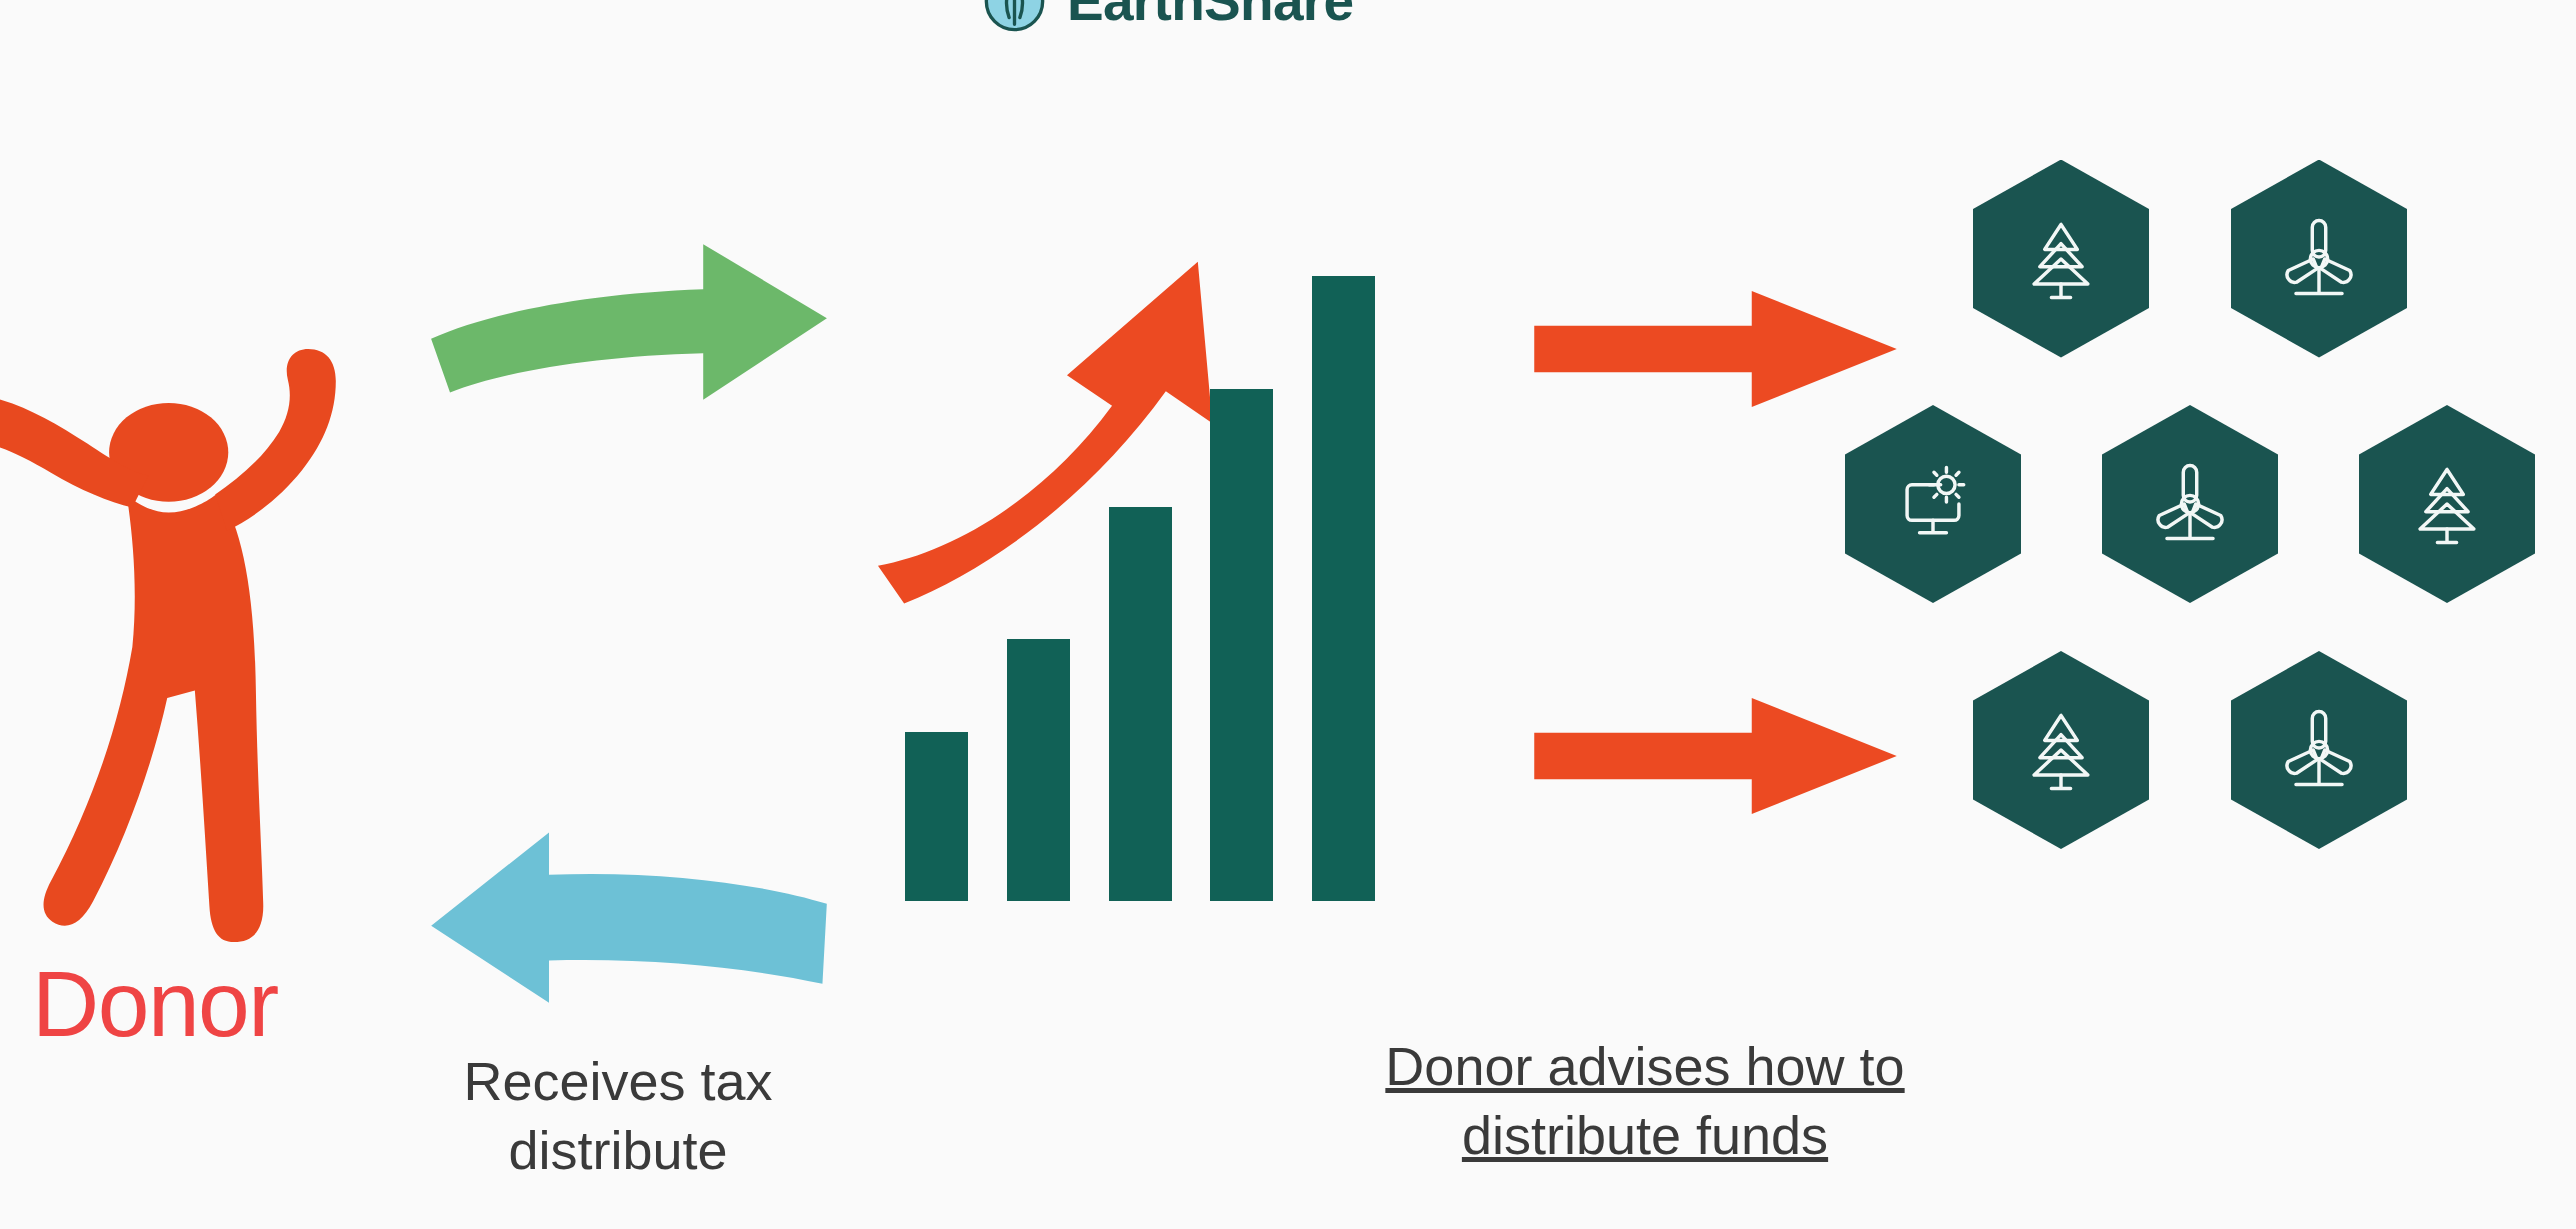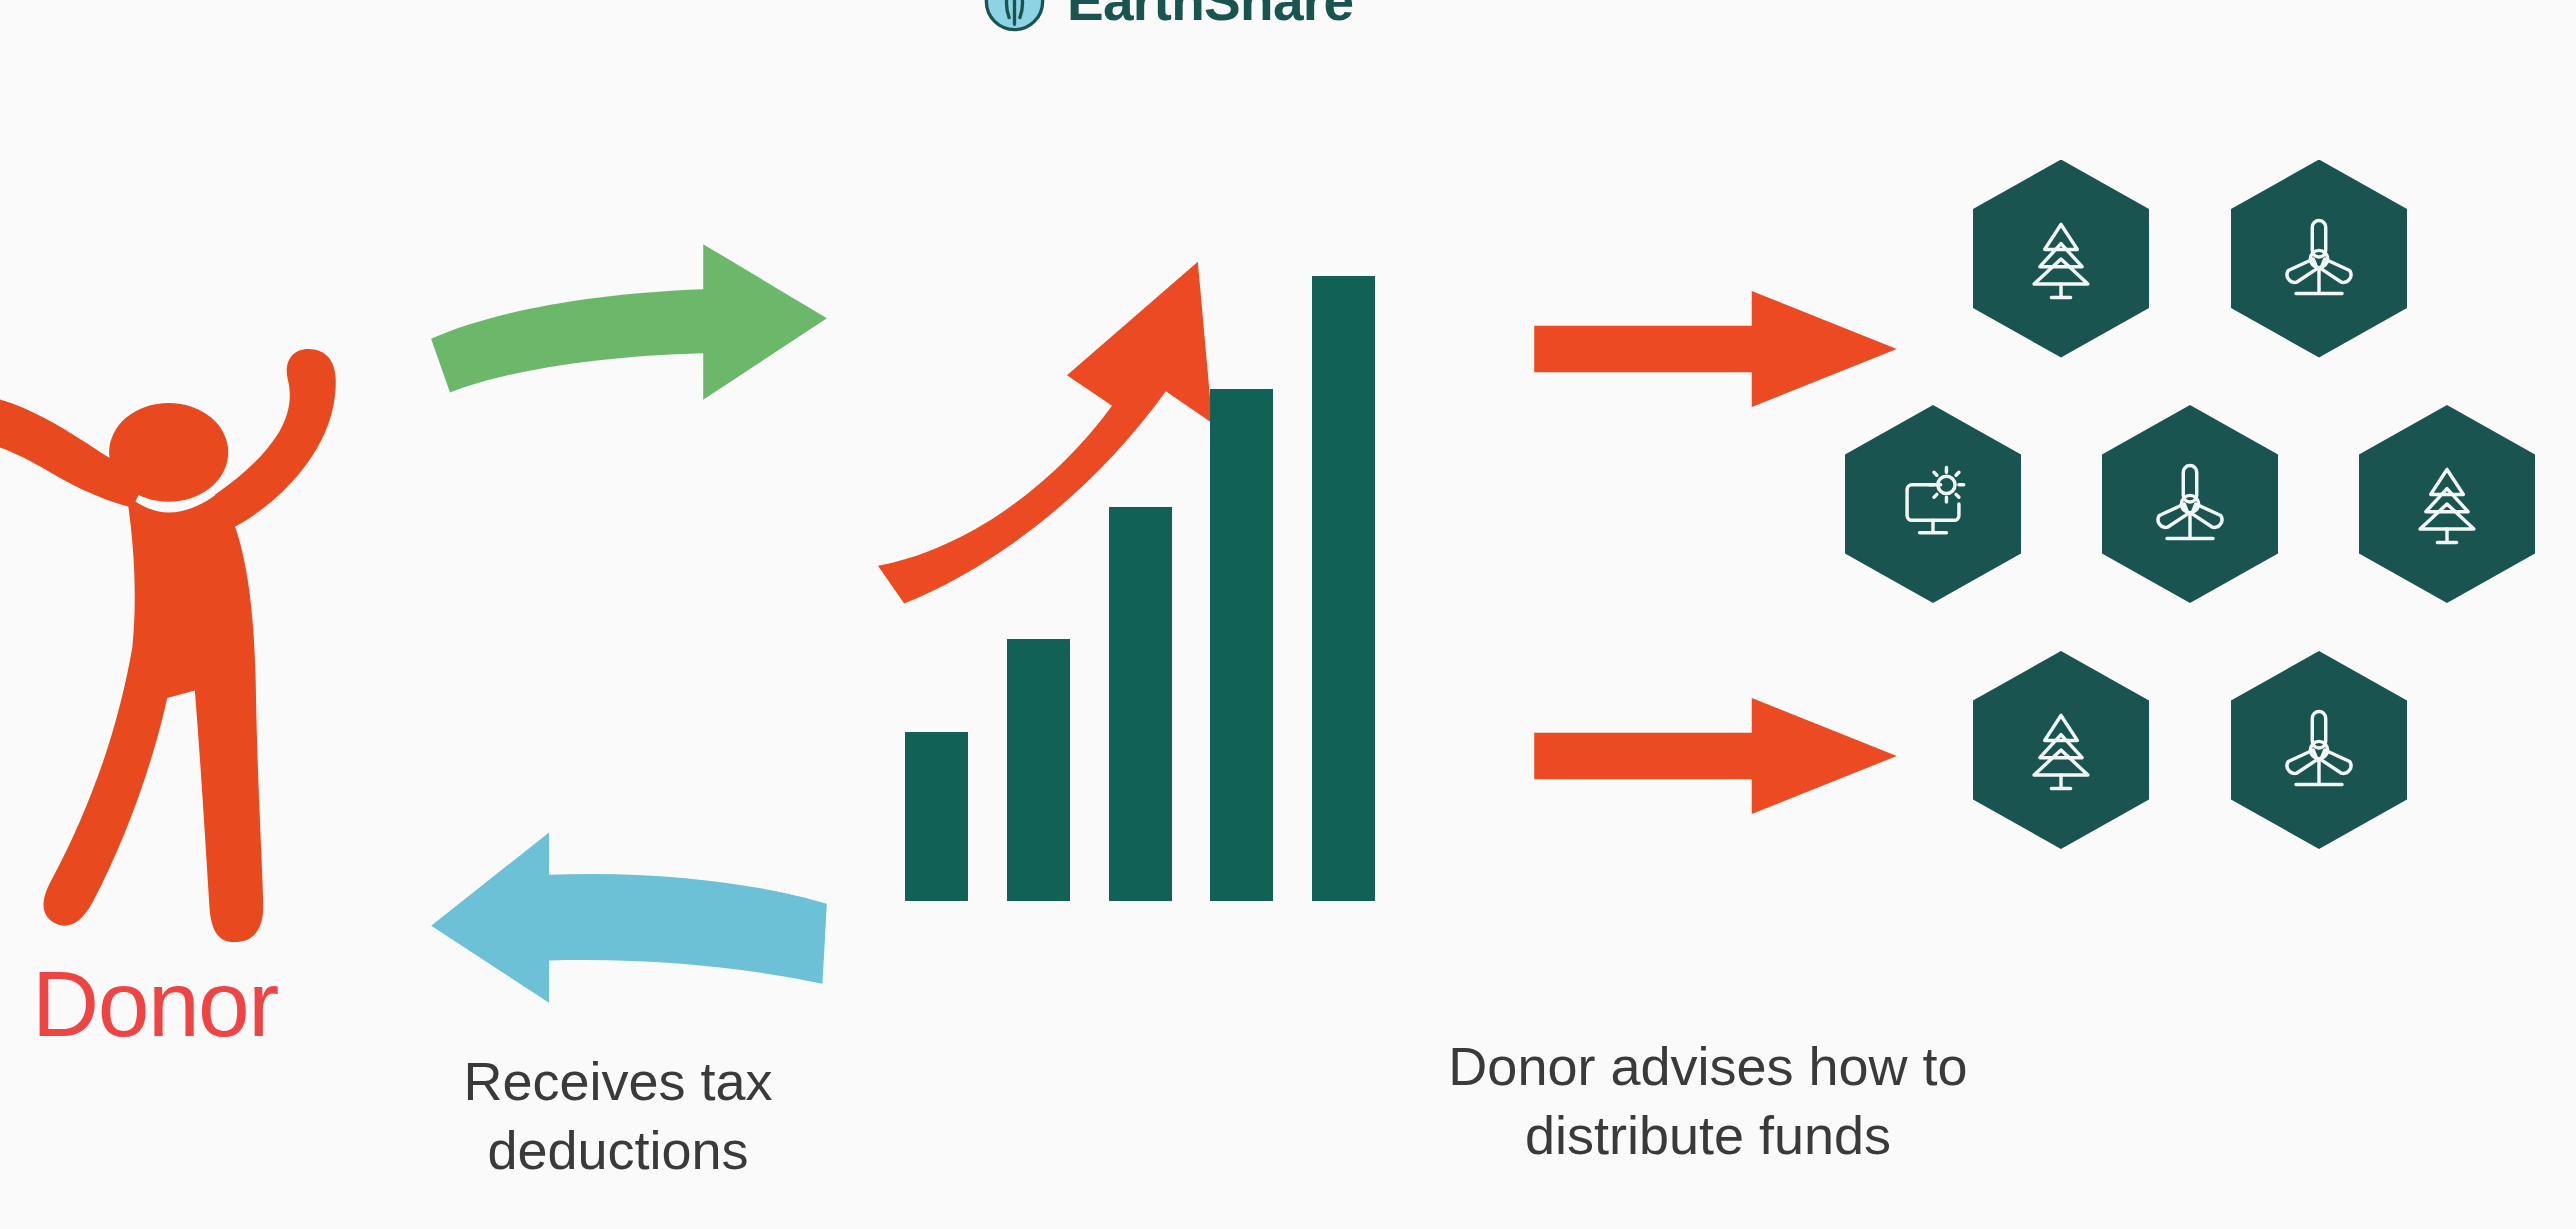--- a/index.html
+++ b/index.html
@@ -37,21 +37,21 @@
   #red-arrow-top{left:1534px;top:291px;width:363px;height:116px;}
   #red-arrow-bottom{left:1534px;top:698px;width:363px;height:116px;}
 
   
   .caption{
     font-size:54px;color:#3A3A3A;line-height:1.28;
     text-align:center;white-space:pre-line;
   }
   #cap-gives{left:349px;top:414px;width:538px;}
   #cap-receives{left:349px;top:1047px;width:538px;}
-  #cap-advises{left:1301px;top:1032px;width:814px;}
+  #cap-advises{left:1238px;top:1032px;width:814px;text-decoration:underline;}
 
   
   #bars{left:905px;top:276px;width:574px;height:625px;}
   .bar{position:absolute;bottom:0;background:#116156;}
 
   
   #hexes{left:1817px;top:145px;width:770px;height:770px;}
   .hex{
     position:absolute;width:176px;height:198px;
     background:#1A5450;
@@ -224,19 +224,19 @@
           <path d="M56 50 L82 62 a8 8 0 0 1 -9 12 L52 60 Z"></path>
           <circle cx="50" cy="50" r="9"></circle>
           <path d="M50 59 V86 M26 86 H74"></path>
         </g>
       </svg>
     </div>
   </div>
 
 
   <div class="abs caption" id="cap-receives">Receives tax
-deductions</div>
+distribute</div>
 
   <div class="abs caption" id="cap-advises">Donor advises how to
 distribute funds</div>
 
 </div>
 
 
 </body></html>

